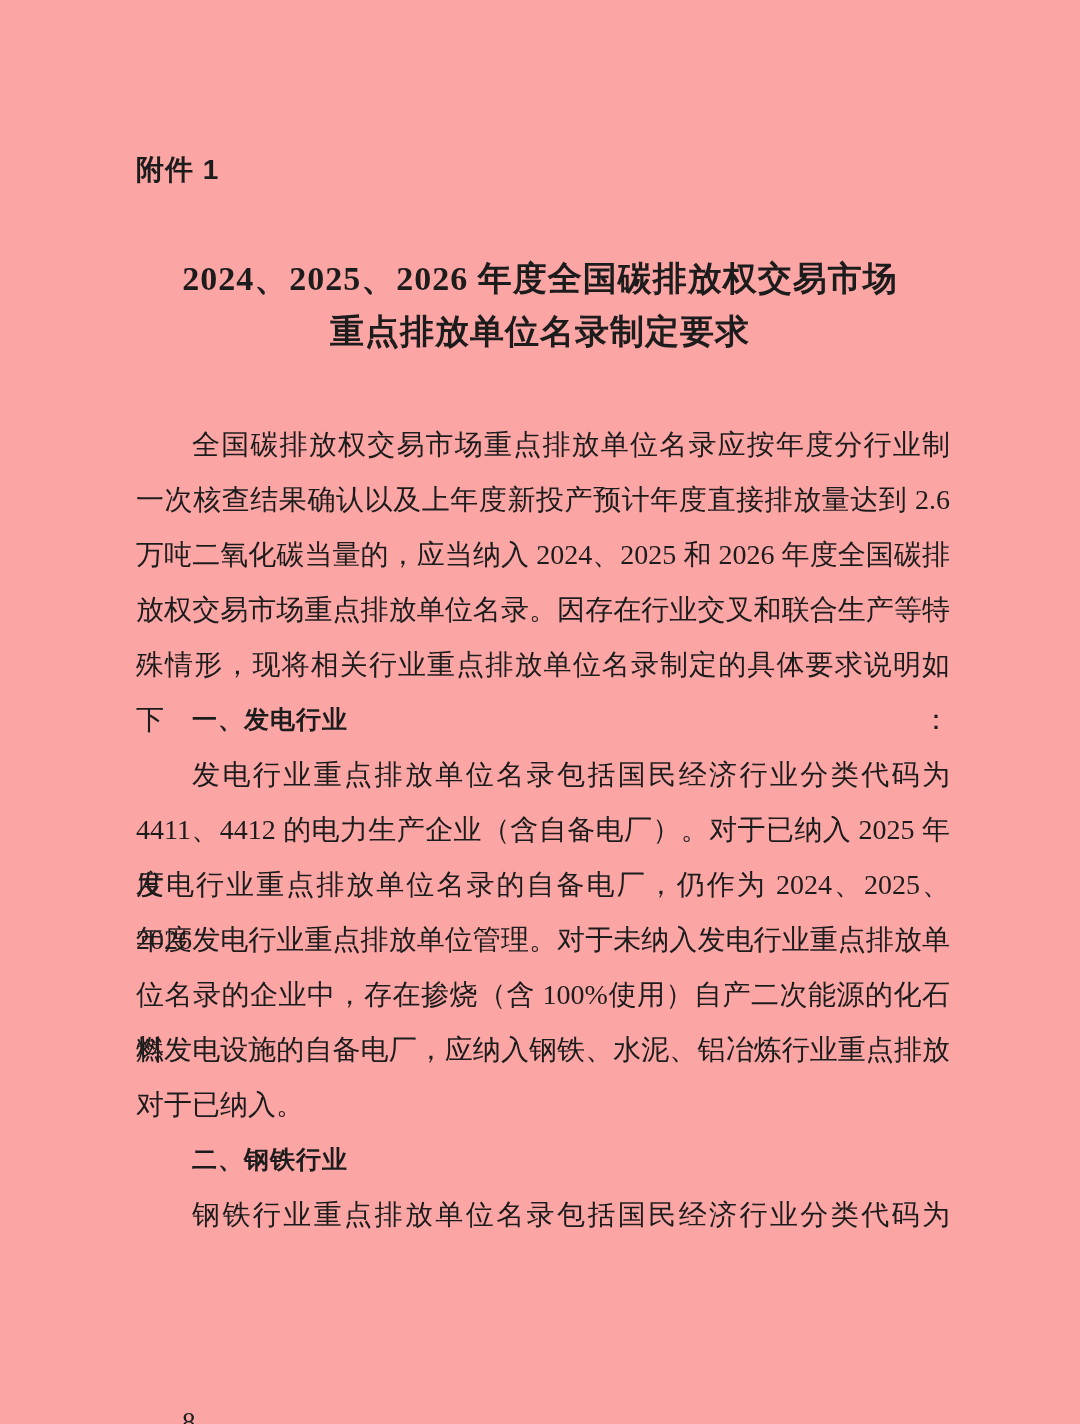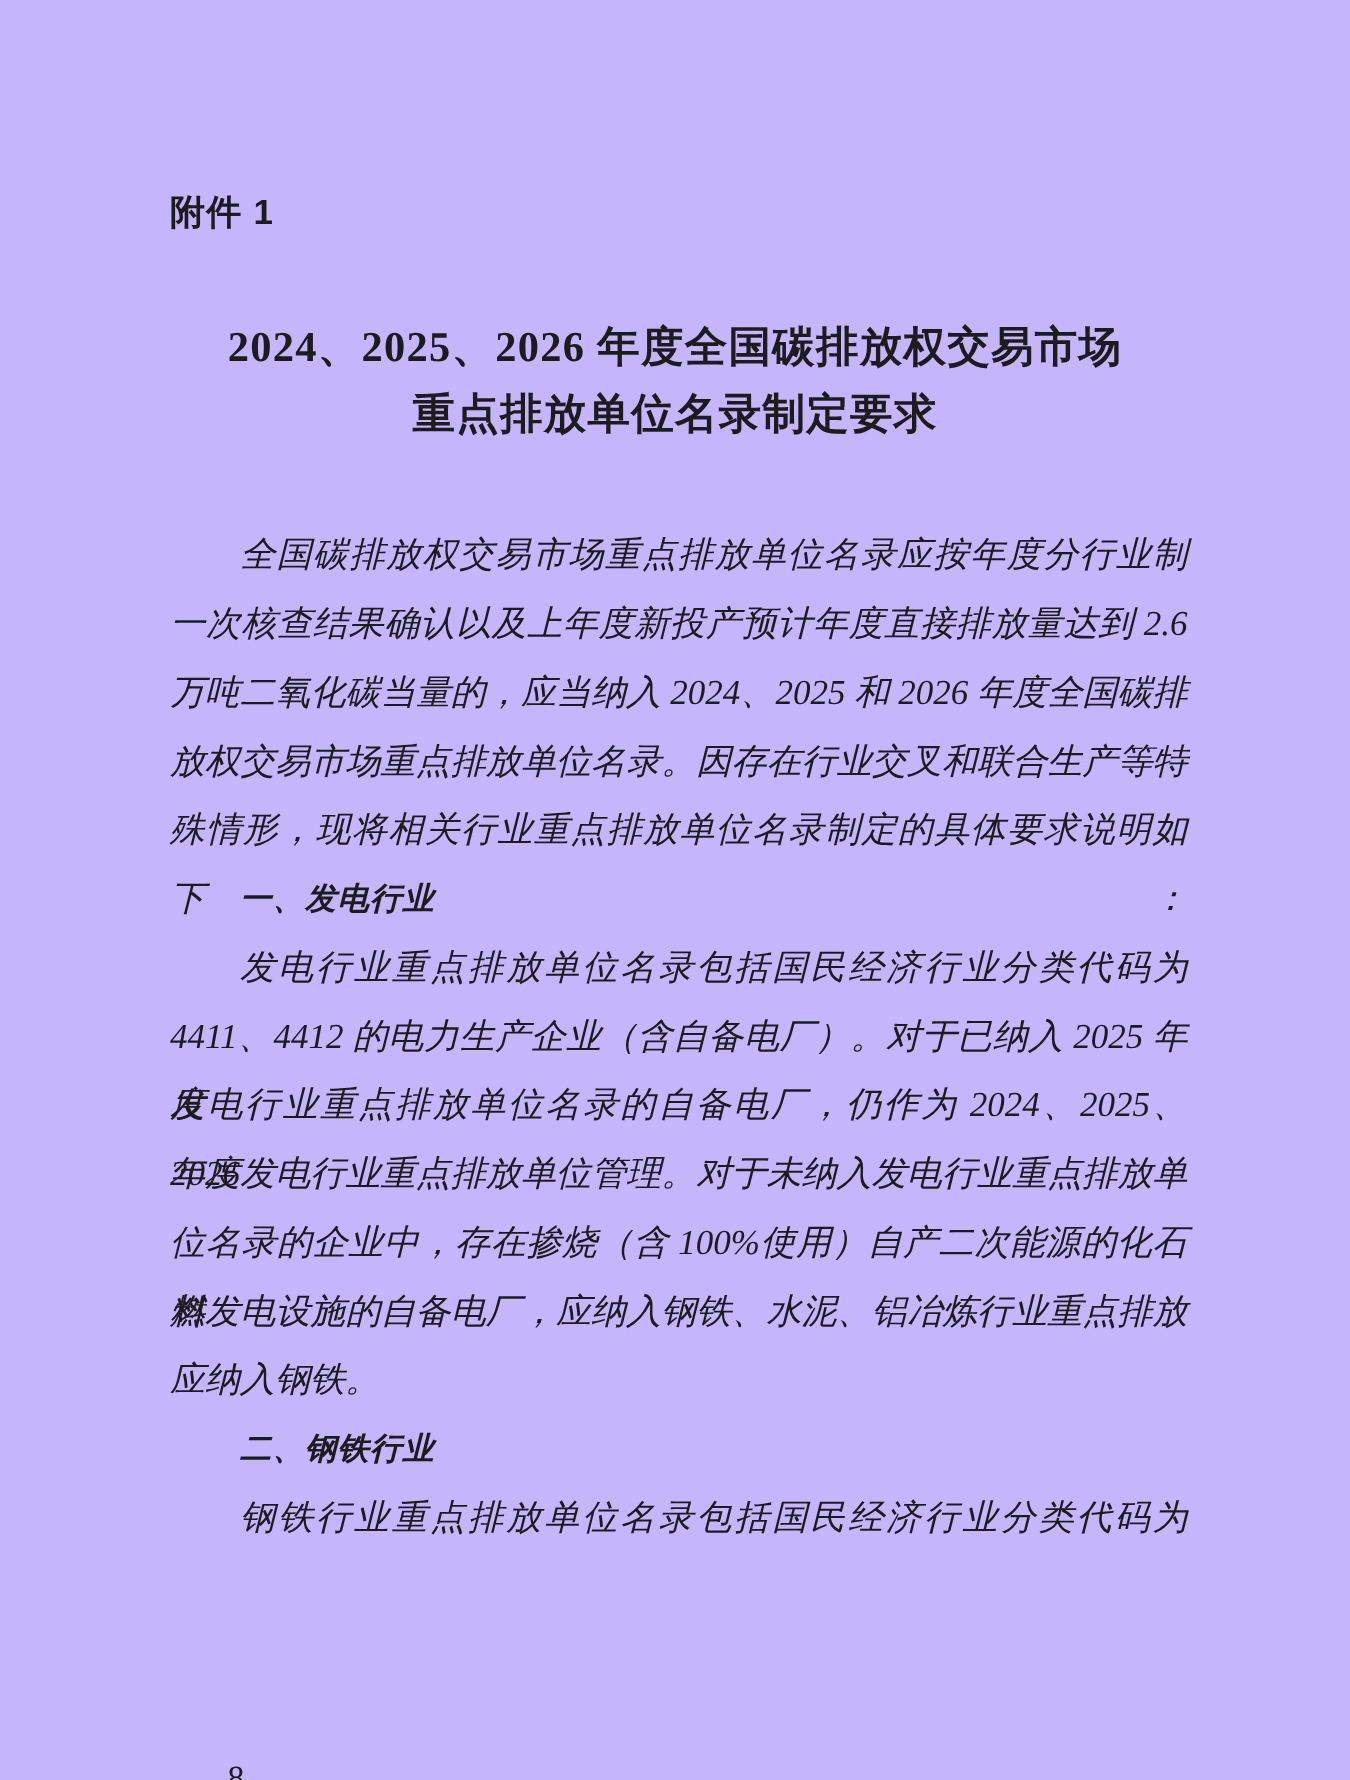--- a/index.html
+++ b/index.html
@@ -11,21 +11,21 @@
     width: 1080px;
     height: 1424px;
     position: relative;
     overflow: hidden;
     font-family: "Liberation Serif", serif;
     color: #1c1c1c;
   }
   .page {
     position: absolute;
     inset: 0;
-    background: #c4b5fd;
+    background: #fca5a5;
   }
   .attachment {
     position: absolute;
     top: 154px;
     left: 136px;
     font-size: 28px;
     line-height: 32px;
     font-family: "Liberation Sans", sans-serif;
     font-weight: 600;
     letter-spacing: 1px;
@@ -45,21 +45,20 @@
     position: absolute;
     top: 417px;
     left: 136px;
     width: 814px;
   }
   .line {
     height: 55px;
     line-height: 55px;
     font-size: 28px;
     white-space: nowrap;
-    font-style: italic;
   }
   .line.fill {
     white-space: normal;
     text-align: justify;
     text-align-last: justify;
   }
   .line.indent {
     padding-left: 56px;
   }
   .line.heading {
@@ -98,21 +97,21 @@
     <div class="line fill">殊情形，现将相关行业重点排放单位名录制定的具体要求说明如下：</div>
 
     <div class="line heading">一、发电行业</div>
 
     <div class="line fill indent">发电行业重点排放单位名录包括国民经济行业分类代码为</div>
     <div class="line fill">4411、4412 的电力生产企业（含自备电厂）。对于已纳入 2025 年度</div>
     <div class="line fill">发电行业重点排放单位名录的自备电厂，仍作为 2024、2025、2026</div>
     <div class="line fill">年度发电行业重点排放单位管理。对于未纳入发电行业重点排放单</div>
     <div class="line fill">位名录的企业中，存在掺烧（含 100%使用）自产二次能源的化石燃</div>
     <div class="line fill">料发电设施的自备电厂，应纳入钢铁、水泥、铝冶炼行业重点排放</div>
-    <div class="line">应纳入钢铁。</div>
+    <div class="line">对于已纳入。</div>
 
     <div class="line heading">二、钢铁行业</div>
 
     <div class="line fill indent">钢铁行业重点排放单位名录包括国民经济行业分类代码为</div>
 
   </div>
 
   <div class="page-number">8</div>
 
 </div>

